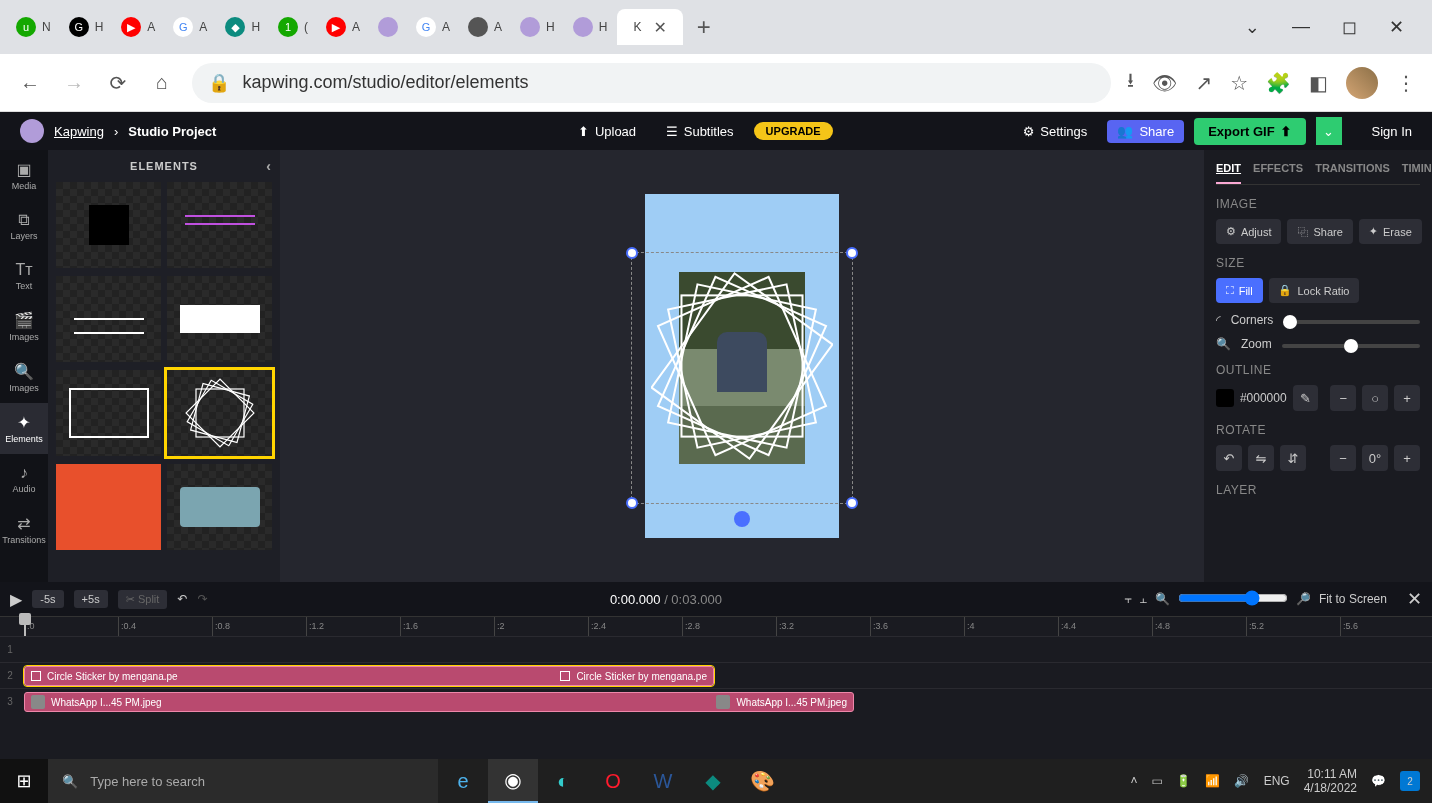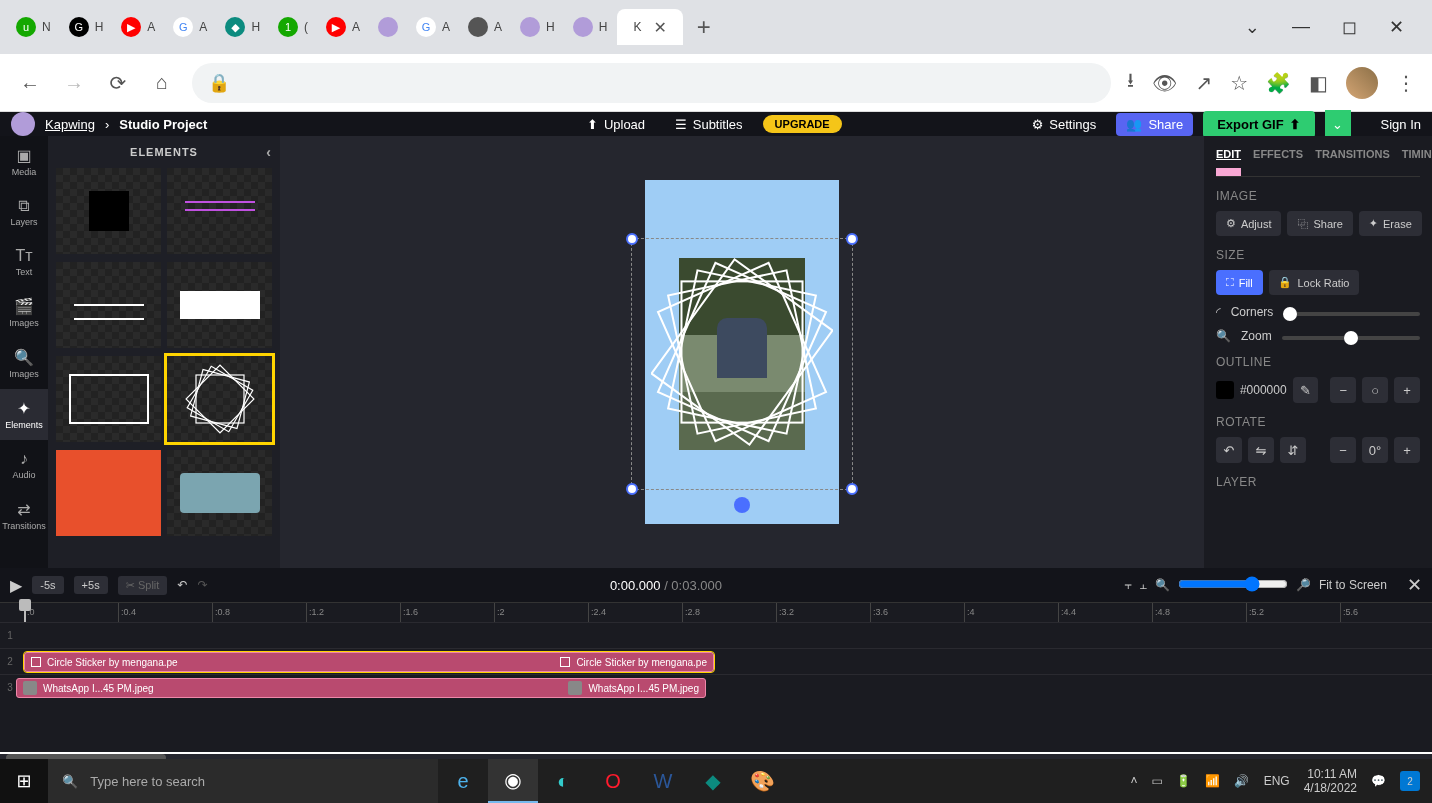--- a/index.html
+++ b/index.html
@@ -14,21 +14,21 @@
 .newtab { font-size:24px; color:#555; padding:0 12px; }
 .win-ctrls { margin-left:auto; display:flex; gap:32px; padding-right:20px; color:#333; font-size:18px; }
 
 .addr-bar { height:58px; background:#fff; display:flex; align-items:center; padding:0 16px; gap:16px; border-bottom:1px solid #ddd; }
 .nav-btn { width:28px; height:28px; display:flex; align-items:center; justify-content:center; color:#555; font-size:20px; }
 .url-box { flex:1; height:40px; background:#f1f3f4; border-radius:20px; display:flex; align-items:center; padding:0 16px; gap:12px; color:#333; font-size:18px; }
 .toolbar-icons { display:flex; gap:18px; align-items:center; color:#555; font-size:20px; }
 .avatar { width:32px; height:32px; border-radius:50%; background:linear-gradient(45deg,#d4a574,#8b6f47); }
 
 
-.app-header { height:24px; background:#13141a; display:flex; align-items:center; padding:0 11px; color:#fff; font-size:13px; gap:10px; }
+.app-header { height:38px; background:#13141a; display:flex; align-items:center; padding:0 20px; color:#fff; font-size:13px; gap:10px; }
 .app-logo { width:24px; height:24px; border-radius:50%; background:#b19cd9; }
 .crumb { text-decoration:underline; }
 .hdr-spacer { flex:1; }
 .hdr-btn { display:flex; align-items:center; gap:6px; padding:4px 10px; border-radius:4px; cursor:pointer; }
 .upgrade { background:#f5c518; color:#000; font-weight:600; border-radius:12px; padding:3px 12px; font-size:11px; }
 .share { background:#5865f2; }
 .export { background:#2ecc71; color:#000; font-weight:600; padding:6px 14px; }
 .export-dd { background:#2ecc71; width:26px; height:28px; display:flex; align-items:center; justify-content:center; }
 
 
@@ -52,21 +52,21 @@
 .geo-frame { position:absolute; left:6px; top:56px; width:182px; height:232px; }
 .geo-frame svg { width:100%; height:100%; }
 .sel-box { position:absolute; left:-14px; top:58px; right:-14px; height:252px; border:1px dashed #888; }
 .handle { width:12px; height:12px; border:2px solid #4a6fff; background:#fff; border-radius:50%; position:absolute; }
 .rotate-handle { width:16px; height:16px; background:#4a6fff; border-radius:50%; position:absolute; left:50%; bottom:-24px; transform:translateX(-50%); }
 
 
 .props { width:228px; background:#1a1b21; color:#ccc; font-size:12px; padding:8px 12px; overflow:hidden; }
 .prop-tabs { display:flex; gap:12px; font-size:11px; font-weight:600; border-bottom:1px solid #333; }
 .prop-tab { padding:4px 0 8px; color:#888; cursor:pointer; }
-.prop-tab.active { color:#fff; border-bottom:8px solid #f9a8d4;text-decoration:underline; }
+.prop-tab.active { color:#fff; border-bottom:2px solid #f9a8d4;text-decoration:underline; }
 .sect { margin-top:12px; }
 .sect-title { font-size:12px; color:#888; letter-spacing:0.5px; margin-bottom:8px; }
 .btn-row { display:flex; gap:6px; }
 .pbtn { background:#2d2e36; padding:6px 10px; border-radius:4px; display:flex; align-items:center; gap:5px; cursor:pointer; font-size:11px; }
 .pbtn.active { background:#4a6fff; color:#fff; }
 .slider-row { display:flex; align-items:center; gap:10px; margin-top:10px; }
 .slider { flex:1; }
 .slider input[type=range]{ width:100%; height:4px; background:#444; -webkit-appearance:none; border-radius:2px; }
 .slider input[type=range]::-webkit-slider-thumb{ -webkit-appearance:none; width:14px; height:14px; background:#fff; border-radius:50%; }
 .color-chip { width:18px; height:18px; background:#000; border-radius:3px; }
@@ -171,20 +171,21 @@
   </div>
 </div>
 
 <div class="addr-bar">
   <div class="nav-btn">←</div>
   <div class="nav-btn" style="color:#bbb">→</div>
   <div class="nav-btn">⟳</div>
   <div class="nav-btn">⌂</div>
   <div class="url-box">
     <span>🔒</span>
+    <span>kapwing.com/studio/editor/elements</span>
   </div>
   <div class="toolbar-icons">
     <span>⭳</span>
     <span>👁</span>
     <span>↗</span>
     <span>☆</span>
     <span>🧩</span>
     <span>◧</span>
     <div class="avatar"></div>
     <span>⋮</span>
@@ -427,21 +428,21 @@
     <div class="clip sel" style="left:24px;width:690px">
       <div class="clip-check"></div>
       <span>Circle Sticker by mengana.pe</span>
       <div style="flex:1"></div>
       <div class="clip-check"></div>
       <span>Circle Sticker by mengana.pe</span>
     </div>
   </div>
   <div class="track">
     <div class="track-num">3</div>
-    <div class="clip" style="left:16px;width:690px">
+    <div class="clip" style="left:24px;width:830px">
       <div class="clip-thumb"></div>
       <span>WhatsApp I...45 PM.jpeg</span>
       <div style="flex:1"></div>
       <div class="clip-thumb"></div>
       <span>WhatsApp I...45 PM.jpeg</span>
     </div>
   </div>
   <div style="height:52px;background:#1a1b21"></div>
 </div>
 

